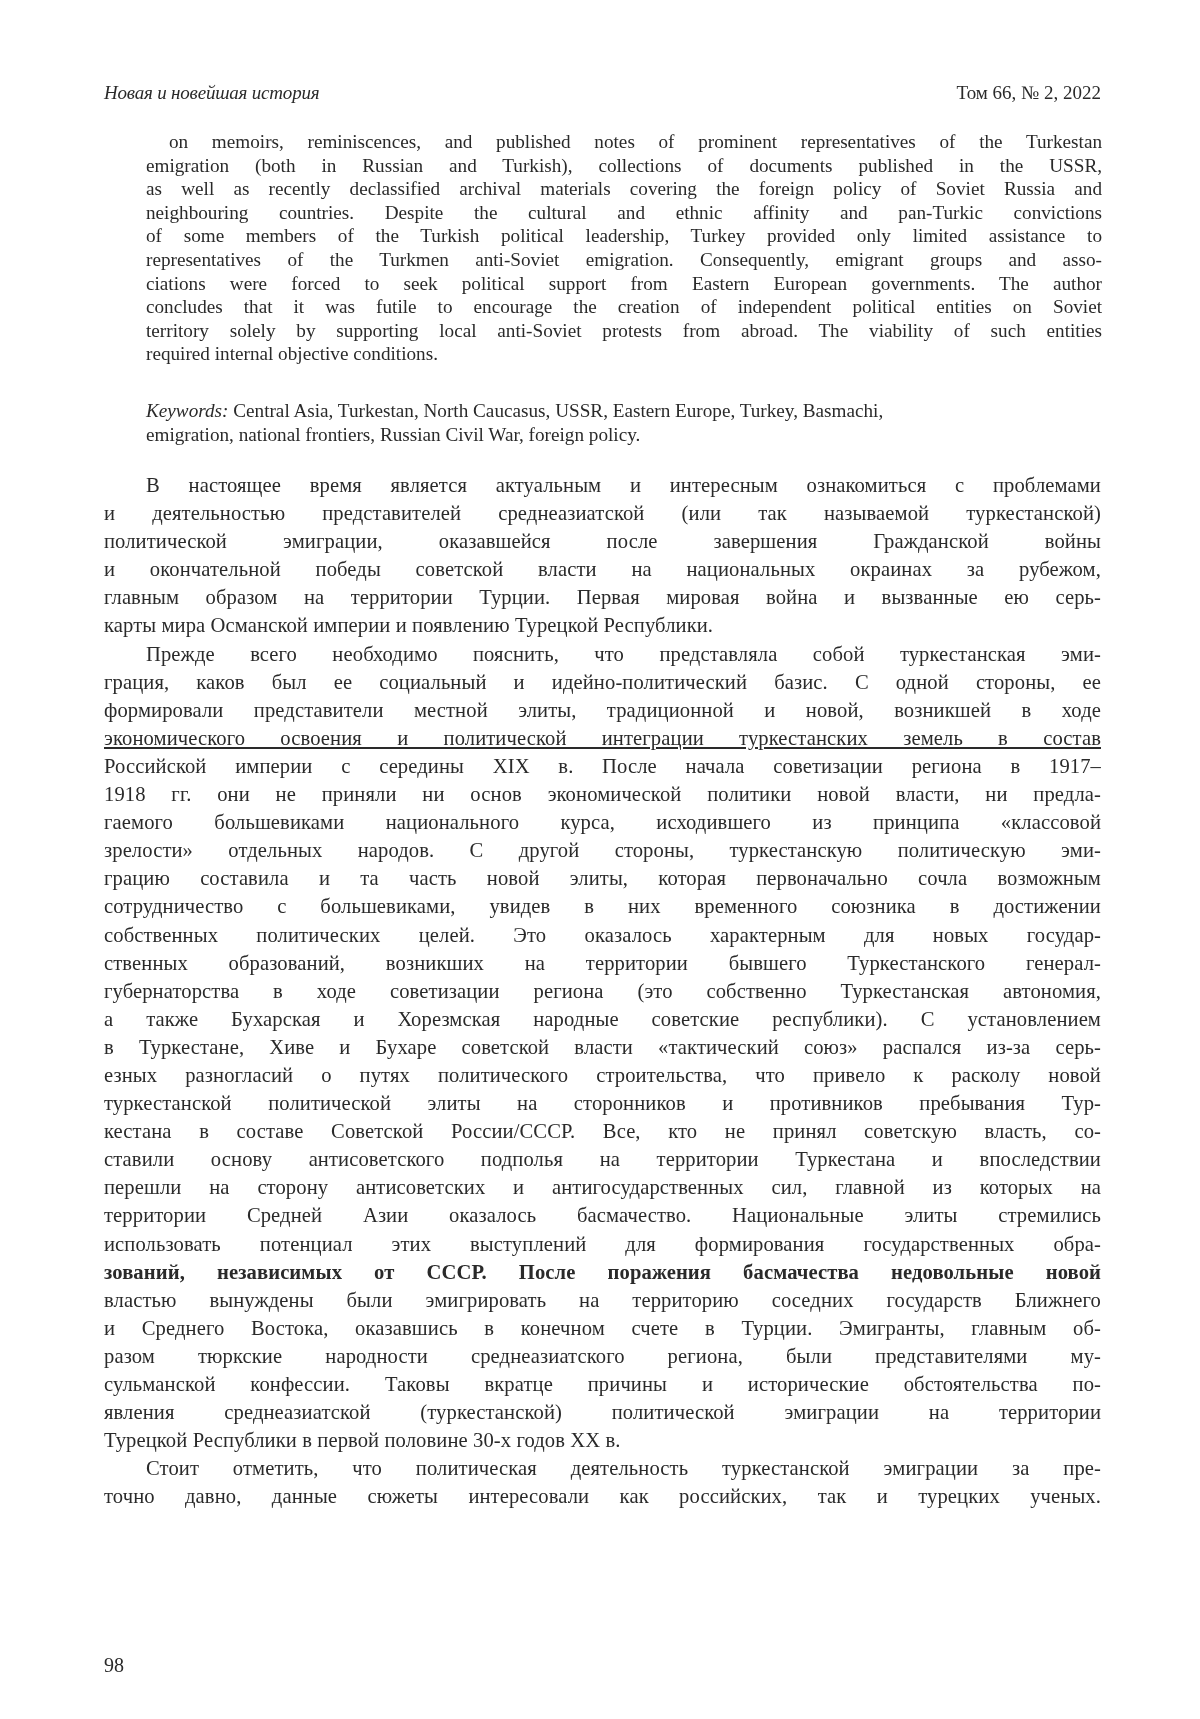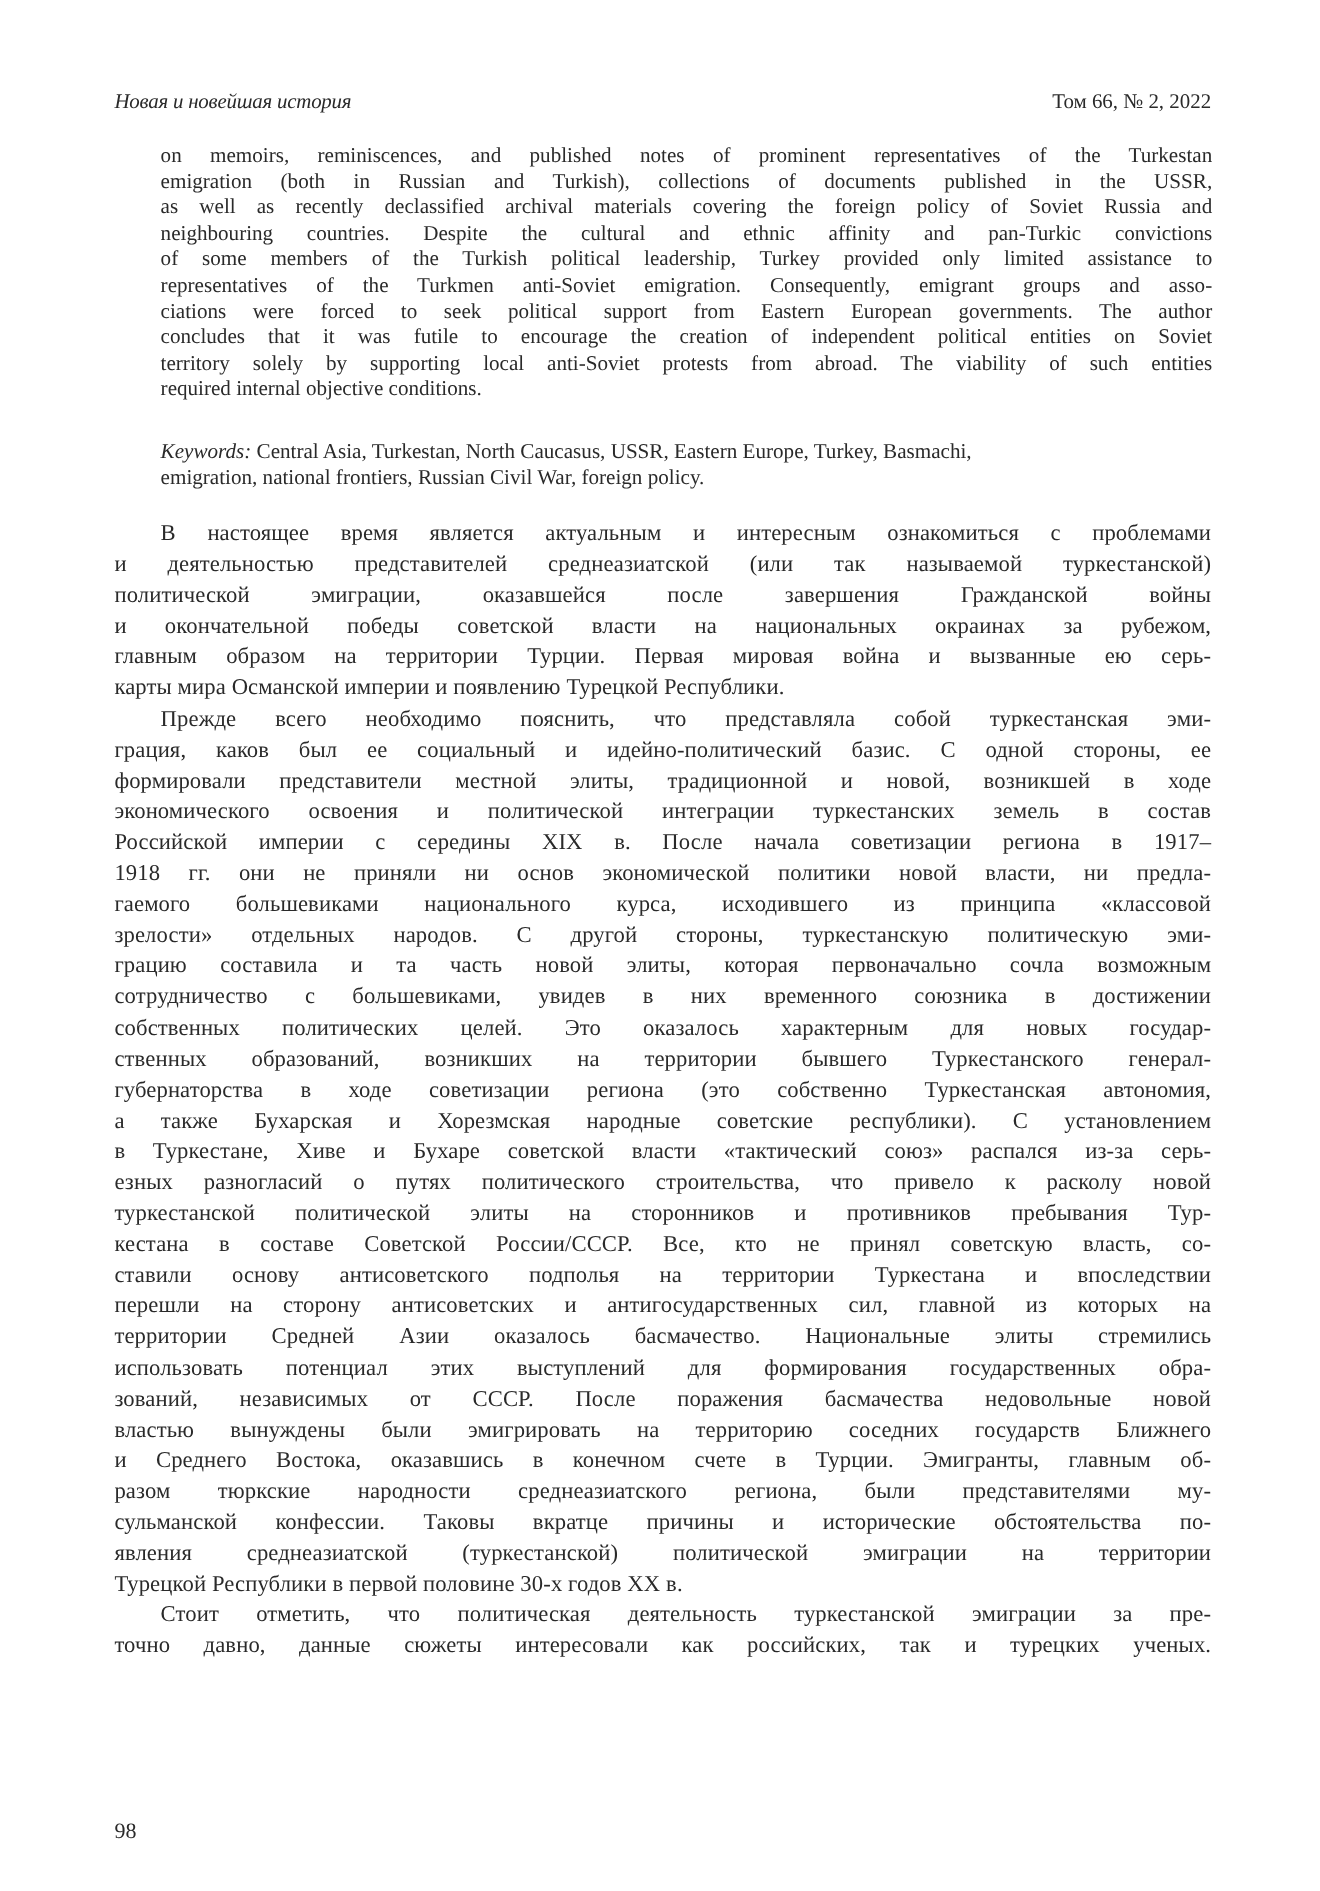--- a/index.html
+++ b/index.html
@@ -97,21 +97,21 @@
 <body>
 
 <div class="page">
 
   <div class="running-header">
     <span class="journal-title">Новая и новейшая история</span>
     <span class="issue-info">Том 66, № 2, 2022</span>
   </div>
 
   <div class="abstract">
-    <div class="line" style="white-space: nowrap;">on memoirs, reminiscences, and published notes of prominent representatives of the Turkestan</div>
+    <div class="line" style="white-space: nowrap; margin-left: 23px;">on memoirs, reminiscences, and published notes of prominent representatives of the Turkestan</div>
     <div class="line" style="white-space: nowrap;">emigration (both in Russian and Turkish), collections of documents published in the USSR,</div>
     <div class="line" style="white-space: nowrap;">as well as recently declassified archival materials covering the foreign policy of Soviet Russia and</div>
     <div class="line" style="white-space: nowrap;">neighbouring countries. Despite the cultural and ethnic affinity and pan-Turkic convictions</div>
     <div class="line" style="white-space: nowrap;">of some members of the Turkish political leadership, Turkey provided only limited assistance to</div>
     <div class="line" style="white-space: nowrap;">representatives of the Turkmen anti-Soviet emigration. Consequently, emigrant groups and asso-</div>
     <div class="line" style="white-space: nowrap;">ciations were forced to seek political support from Eastern European governments. The author</div>
     <div class="line" style="white-space: nowrap;">concludes that it was futile to encourage the creation of independent political entities on Soviet</div>
     <div class="line" style="white-space: nowrap;">territory solely by supporting local anti-Soviet protests from abroad. The viability of such entities</div>
     <div class="line last" style="white-space: nowrap;">required internal objective conditions.</div>
   </div>
@@ -127,40 +127,40 @@
       <div class="line" style="white-space: nowrap;">и деятельностью представителей среднеазиатской (или так называемой туркестанской)</div>
       <div class="line" style="white-space: nowrap;">политической эмиграции, оказавшейся после завершения Гражданской войны</div>
       <div class="line" style="white-space: nowrap;">и окончательной победы советской власти на национальных окраинах за рубежом,</div>
       <div class="line" style="white-space: nowrap;">главным образом на территории Турции. Первая мировая война и вызванные ею серь-</div>
       <div class="line last" style="white-space: nowrap;">карты мира Османской империи и появлению Турецкой Республики.</div>
     </div>
     <div>
       <div class="line indent" style="white-space: nowrap;">Прежде всего необходимо пояснить, что представляла собой туркестанская эми-</div>
       <div class="line" style="white-space: nowrap;">грация, каков был ее социальный и идейно-политический базис. С одной стороны, ее</div>
       <div class="line" style="white-space: nowrap;">формировали представители местной элиты, традиционной и новой, возникшей в ходе</div>
-      <div class="line" style="white-space: nowrap;">экономического освоения и политической интеграции туркестанских земель в состав</div>
+      <div class="line" style="white-space: nowrap; text-decoration: underline;">экономического освоения и политической интеграции туркестанских земель в состав</div>
       <div class="line" style="white-space: nowrap;">Российской империи с середины XIX в. После начала советизации региона в 1917–</div>
       <div class="line" style="white-space: nowrap;">1918 гг. они не приняли ни основ экономической политики новой власти, ни предла-</div>
       <div class="line" style="white-space: nowrap;">гаемого большевиками национального курса, исходившего из принципа «классовой</div>
       <div class="line" style="white-space: nowrap;">зрелости» отдельных народов. С другой стороны, туркестанскую политическую эми-</div>
       <div class="line" style="white-space: nowrap;">грацию составила и та часть новой элиты, которая первоначально сочла возможным</div>
       <div class="line" style="white-space: nowrap;">сотрудничество с большевиками, увидев в них временного союзника в достижении</div>
       <div class="line" style="white-space: nowrap;">собственных политических целей. Это оказалось характерным для новых государ-</div>
       <div class="line" style="white-space: nowrap;">ственных образований, возникших на территории бывшего Туркестанского генерал-</div>
       <div class="line" style="white-space: nowrap;">губернаторства в ходе советизации региона (это собственно Туркестанская автономия,</div>
       <div class="line" style="white-space: nowrap;">а также Бухарская и Хорезмская народные советские республики). С установлением</div>
       <div class="line" style="white-space: nowrap;">в Туркестане, Хиве и Бухаре советской власти «тактический союз» распался из-за серь-</div>
       <div class="line" style="white-space: nowrap;">езных разногласий о путях политического строительства, что привело к расколу новой</div>
       <div class="line" style="white-space: nowrap;">туркестанской политической элиты на сторонников и противников пребывания Тур-</div>
       <div class="line" style="white-space: nowrap;">кестана в составе Советской России/СССР. Все, кто не принял советскую власть, со-</div>
       <div class="line" style="white-space: nowrap;">ставили основу антисоветского подполья на территории Туркестана и впоследствии</div>
       <div class="line" style="white-space: nowrap;">перешли на сторону антисоветских и антигосударственных сил, главной из которых на</div>
       <div class="line" style="white-space: nowrap;">территории Средней Азии оказалось басмачество. Национальные элиты стремились</div>
       <div class="line" style="white-space: nowrap;">использовать потенциал этих выступлений для формирования государственных обра-</div>
-      <div class="line" style="white-space: nowrap;">зований, независимых от СССР. После поражения басмачества недовольные новой</div>
+      <div class="line" style="white-space: nowrap; font-weight: bold;">зований, независимых от СССР. После поражения басмачества недовольные новой</div>
       <div class="line" style="white-space: nowrap;">властью вынуждены были эмигрировать на территорию соседних государств Ближнего</div>
       <div class="line" style="white-space: nowrap;">и Среднего Востока, оказавшись в конечном счете в Турции. Эмигранты, главным об-</div>
       <div class="line" style="white-space: nowrap;">разом тюркские народности среднеазиатского региона, были представителями му-</div>
       <div class="line" style="white-space: nowrap;">сульманской конфессии. Таковы вкратце причины и исторические обстоятельства по-</div>
       <div class="line" style="white-space: nowrap;">явления среднеазиатской (туркестанской) политической эмиграции на территории</div>
       <div class="line last" style="white-space: nowrap;">Турецкой Республики в первой половине 30-х годов XX в.</div>
     </div>
     <div>
       <div class="line indent" style="white-space: nowrap;">Стоит отметить, что политическая деятельность туркестанской эмиграции за пре-</div>
       <div class="line" style="white-space: nowrap;">точно давно, данные сюжеты интересовали как российских, так и турецких ученых.</div>

